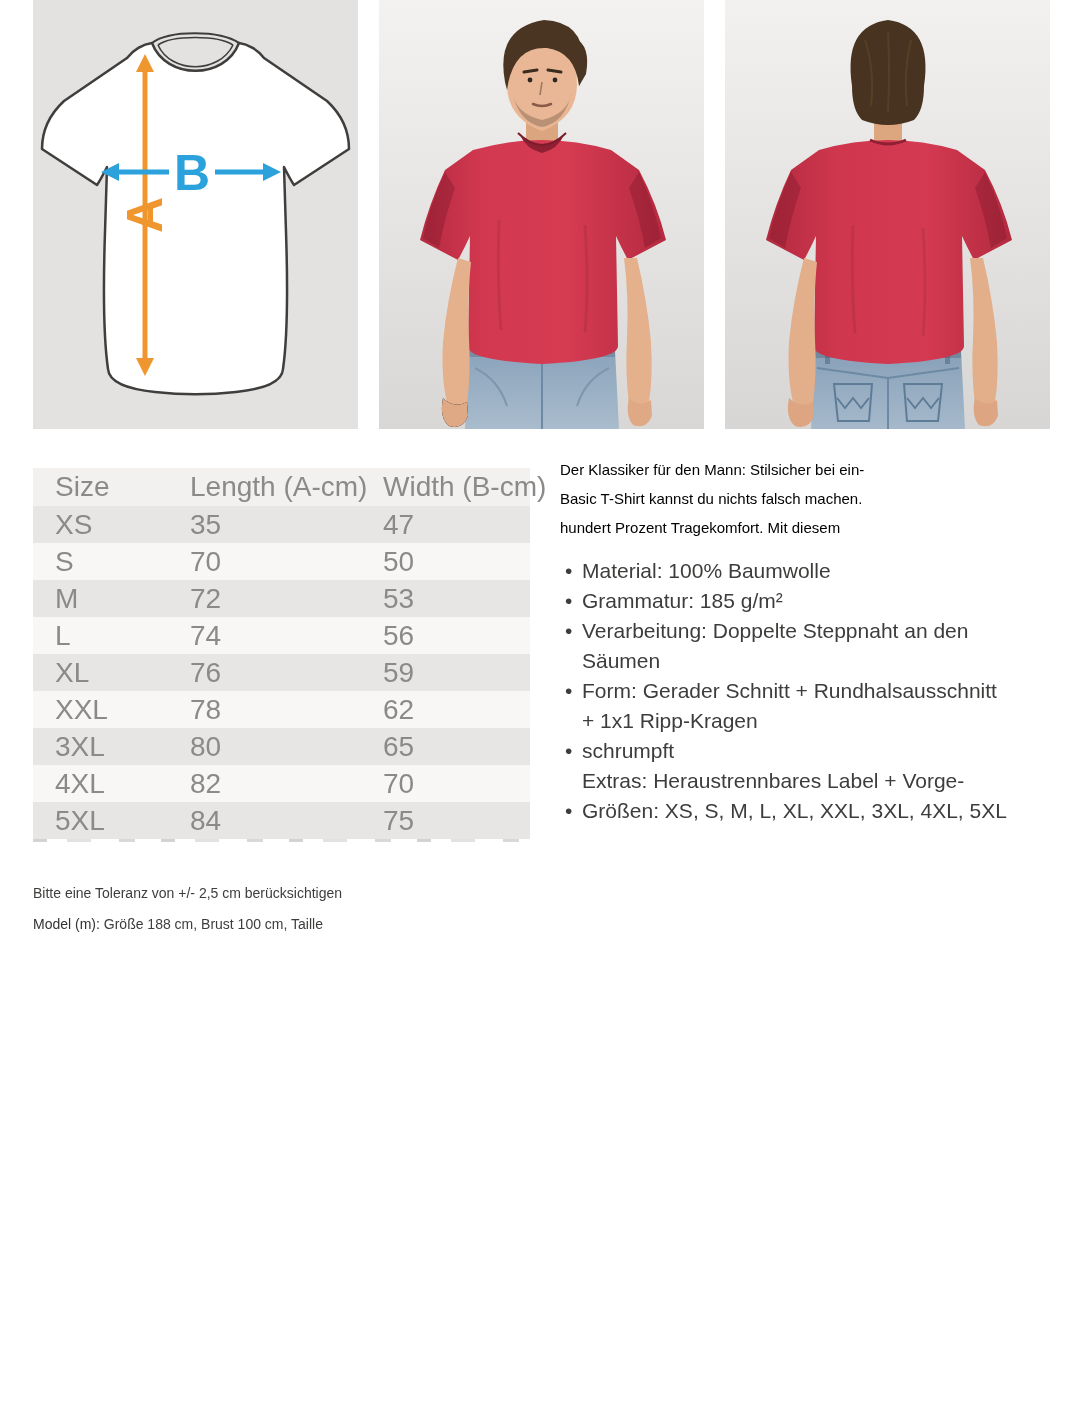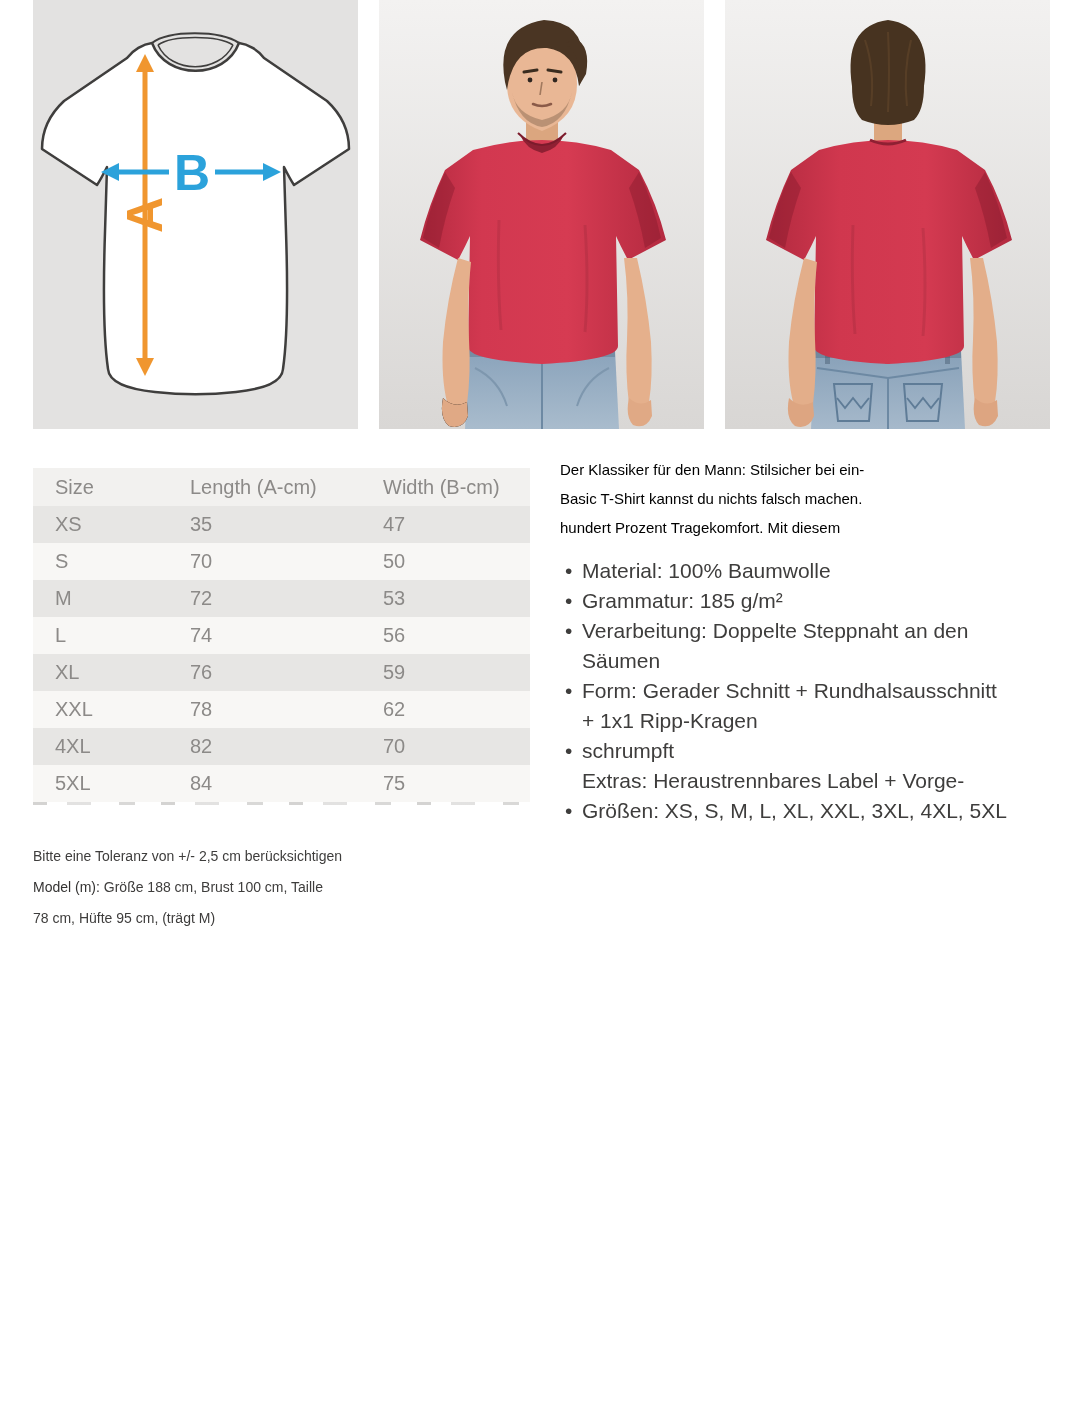--- a/index.html
+++ b/index.html
@@ -11,21 +11,21 @@
   .media-row{display:flex;gap:21px;padding-left:33px;padding-right:30px}
   .media{width:325px;height:429px;overflow:hidden}
   .media svg{display:block}
 
   
   .content-row{display:flex;padding-left:33px;margin-top:26px}
   .left-col{width:497px}
   .right-col{width:492px;margin-left:30px}
 
   table.size-table{border-collapse:collapse;table-layout:fixed;width:497px;margin-top:13px;
-    font-size:20px;color:#8c8a88;font-weight:400}
+    font-size:28px;color:#8c8a88;font-weight:400}
   table.size-table col.c1{width:157px}
   table.size-table col.c2{width:193px}
   table.size-table col.c3{width:147px}
   table.size-table th,table.size-table td{text-align:left;font-weight:400;padding:0;white-space:nowrap}
   table.size-table th{height:38px}
   table.size-table td{height:37px}
   table.size-table th:first-child,table.size-table td:first-child{padding-left:22px}
   table.size-table thead tr{background:#f2f1ef}
   table.size-table tbody tr:nth-child(odd){background:#e7e6e4}
   table.size-table tbody tr:nth-child(even){background:#f8f7f5}
@@ -252,36 +252,40 @@
               <td>XL</td>
               <td>76</td>
               <td>59</td>
             </tr>
             <tr>
               <td>XXL</td>
               <td>78</td>
               <td>62</td>
             </tr>
             <tr>
+              <td>3XL</td>
+              <td>80</td>
+              <td>65</td>
+            </tr>
+            <tr>
               <td>4XL</td>
               <td>82</td>
               <td>70</td>
             </tr>
             <tr>
               <td>5XL</td>
               <td>84</td>
               <td>75</td>
             </tr>
           </tbody>
       </table>
       <div class="cropped-row"></div>
       <div class="notes">
         <div class="note-line">Bitte eine Toleranz von +/- 2,5 cm berücksichtigen</div>
         <div class="note-line"><strong>Model (m):</strong><span> Größe 188 cm, Brust 100 cm, Taille</span></div>
-        <div class="note-line">78 cm, Hüfte 95 cm, (trägt M)</div>
       </div>
     </div>
 
     <div class="right-col">
       <div class="intro">
           <div>Der Klassiker für den Mann: Stilsicher bei ein-</div>
           <div>Basic T-Shirt kannst du nichts falsch machen.</div>
           <div>hundert Prozent Tragekomfort. Mit diesem</div>
         </div>
       <ul class="bullets">

